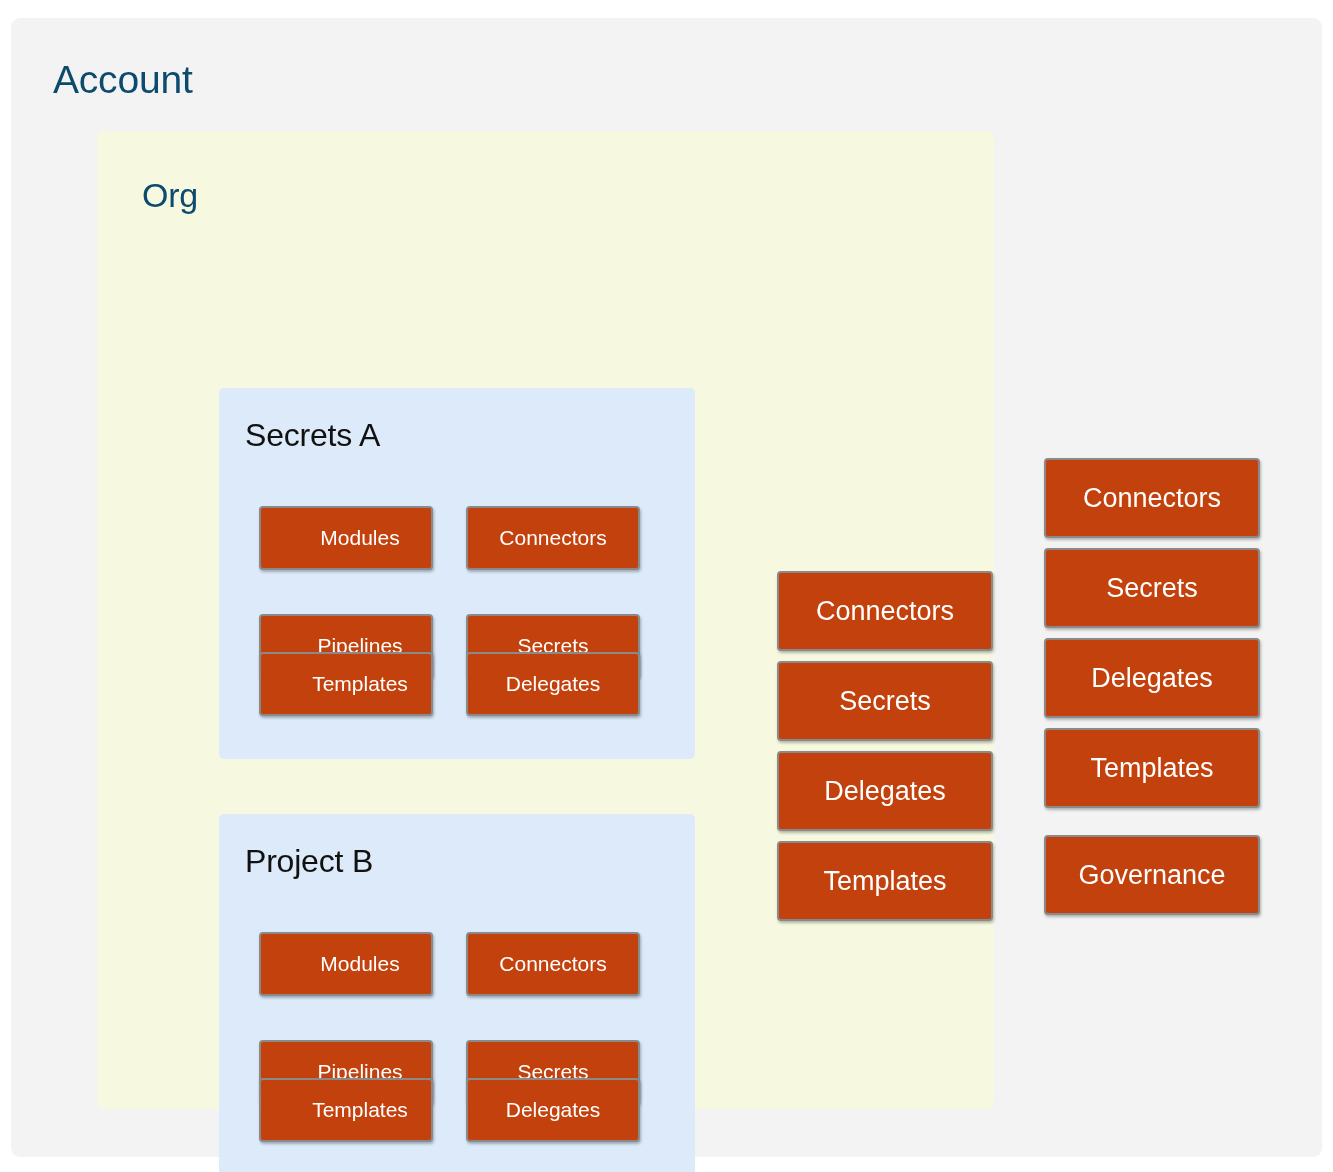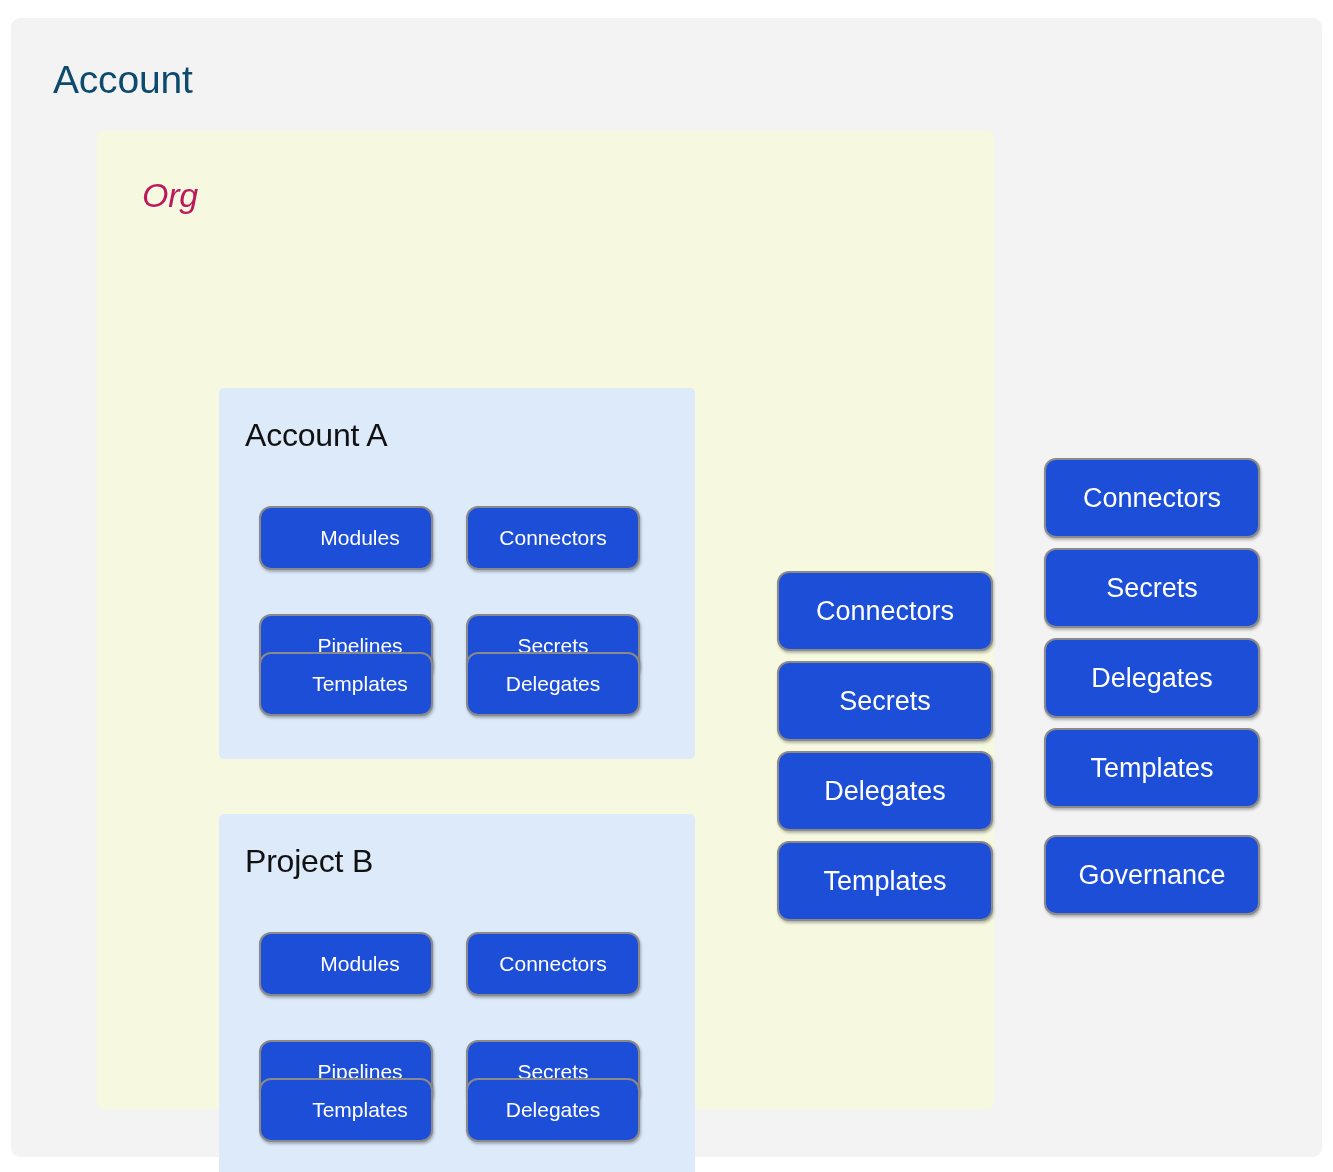--- a/index.html
+++ b/index.html
@@ -49,24 +49,23 @@
     border-radius: 7px;
     box-sizing: border-box;
   }
 
   .org-title {
     position: absolute;
     left: 45px;
     top: 43px;
     font-size: 34px;
     line-height: 42px;
-    color: #be185d;
+    color: #0c4a6e;
     letter-spacing: -0.2px;
     white-space: nowrap;
-    font-style: italic;
   }
 
   
   .project-panel {
     position: absolute;
     background: #dceafa;
     border-radius: 5px;
     box-sizing: border-box;
   }
   #project-a-panel { left: 122px; top: 257px; width: 476px; height: 371px; }
@@ -79,23 +78,23 @@
     font-size: 32px;
     line-height: 40px;
     color: #111111;
     letter-spacing: -0.2px;
     white-space: nowrap;
   }
 
   
   .chip {
     position: absolute;
-    background: #1d4ed8;
+    background: #c2410c;
     border: 2px solid #8a8a8a;
-    border-radius: 12px;
+    border-radius: 4px;
     color: #ffffff;
     display: flex;
     align-items: center;
     justify-content: center;
     box-sizing: border-box;
     box-shadow: 1px 2px 3px rgba(0,0,0,0.28);
     text-align: center;
     user-select: none;
   }
   .chip span { display: block; }
@@ -132,21 +131,21 @@
 
 <div id="account-panel">
 
   <div class="account-title">Account</div>
 
   <div id="org-panel">
 
     <div class="org-title">Org</div>
 
     <div id="project-a-panel" class="project-panel">
-      <div class="project-title">Account A</div>
+      <div class="project-title">Secrets A</div>
 
       <div class="chip chip-sm chip-col-1 chip-row-1">
         <span>Modules</span>
       </div>
       <div class="chip chip-sm chip-col-1 chip-row-2">
         <span>Pipelines</span>
       </div>
       <div class="chip chip-sm chip-col-1 chip-row-3">
         <span>Templates</span>
       </div>

